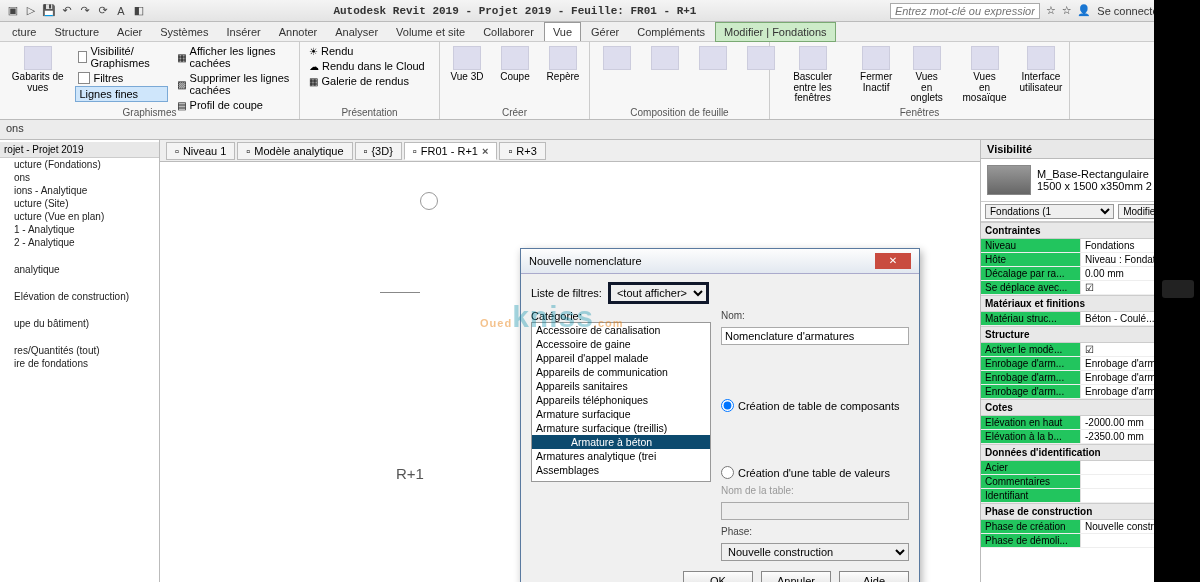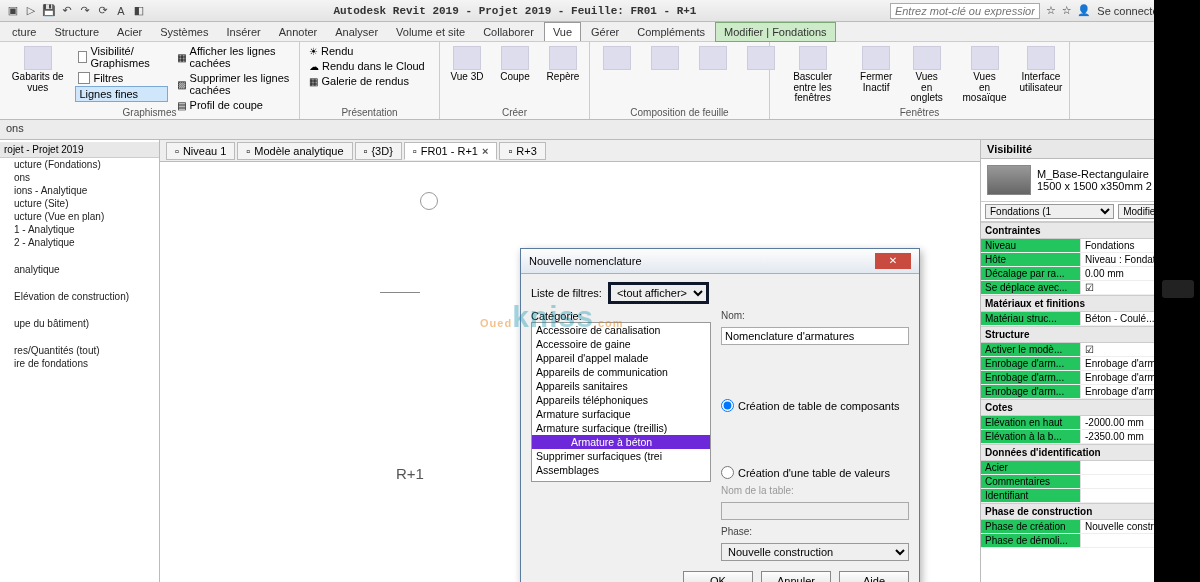--- a/index.html
+++ b/index.html
@@ -61,21 +61,21 @@
 .dialog { position:absolute; left:520px; top:248px; width:400px; background:#f0f0f0; border:1px solid #5a7aa0; box-shadow:2px 3px 8px rgba(0,0,0,.3); }
 .dialog .dtitle { background:linear-gradient(#fdfdfd,#e2e8f0); padding:4px 8px; font-size:11px; display:flex; justify-content:space-between; align-items:center; border-bottom:1px solid #aac; }
 .dialog .dtitle .close { background:#c94b3f; color:#fff; width:36px; height:16px; text-align:center; line-height:16px; font-size:10px; }
 .dialog .body { padding:8px 10px; display:flex; flex-direction:column; gap:6px; }
 .dialog .filterrow { display:flex; align-items:center; gap:6px; }
 .dialog .filterrow select { border:3px solid #0f172a; font-size:11px; padding:1px 2px; }
 .dialog .cols { display:flex; gap:10px; }
 .dialog .leftcol { width:180px; }
 .dialog .catlist { border:1px solid #999; background:#fff; height:160px; overflow:auto; }
 .dialog .catlist div { padding:1px 4px; font-size:10.5px; white-space:nowrap; }
-.dialog .catlist div.sel { background:#6d28d9; color:#fff;padding-left:39px; }
+.dialog .catlist div.sel { background:#0c4a6e; color:#fff;padding-left:39px; }
 .dialog .rightcol { flex:1; display:flex; flex-direction:column; gap:6px; }
 .dialog .rightcol label { font-size:10px; color:#444; }
 .dialog .rightcol input[type=text] { width:100%; border:1px solid #aaa; padding:2px 3px; font-size:11px; }
 .dialog .rightcol .radio { display:flex; align-items:center; gap:4px; font-size:10.5px;margin-top:48px; }
 .dialog .rightcol select { width:100%; border:1px solid #999; font-size:11px; padding:1px 2px; }
 .dialog .btnrow { display:flex; justify-content:flex-end; gap:8px; padding:4px 0 2px; }
 .dialog .btnrow button { width:70px; padding:3px 0; border:1px solid #888; background:linear-gradient(#fdfdfd,#e0e0e0); font-size:11px; }
 
 
 .watermark { position:absolute; left:480px; top:300px; font-size:30px; font-weight:bold; color:rgba(0,140,170,.35); letter-spacing:1px; pointer-events:none; z-index:5; }
@@ -387,21 +387,21 @@
         <div class="catlist" id="catlist">
             <div>Accessoire de canalisation</div>
             <div>Accessoire de gaine</div>
             <div>Appareil d'appel malade</div>
             <div>Appareils de communication</div>
             <div>Appareils sanitaires</div>
             <div>Appareils téléphoniques</div>
             <div>Armature surfacique</div>
             <div>Armature surfacique (treillis)</div>
             <div class="sel">Armature à béton</div>
-            <div>Supprimer surfaciques (trei</div>
+            <div>Armatures analytique (trei</div>
             <div>Assemblages</div>
           </div>
       </div>
       <div class="rightcol">
         <label>Nom:</label>
         <input type="text" value="Nomenclature d'armatures" style="">
         <div class="radio">
             <input type="radio" checked="" style=""> 
             <span>Création de table de composants</span>
           </div>

